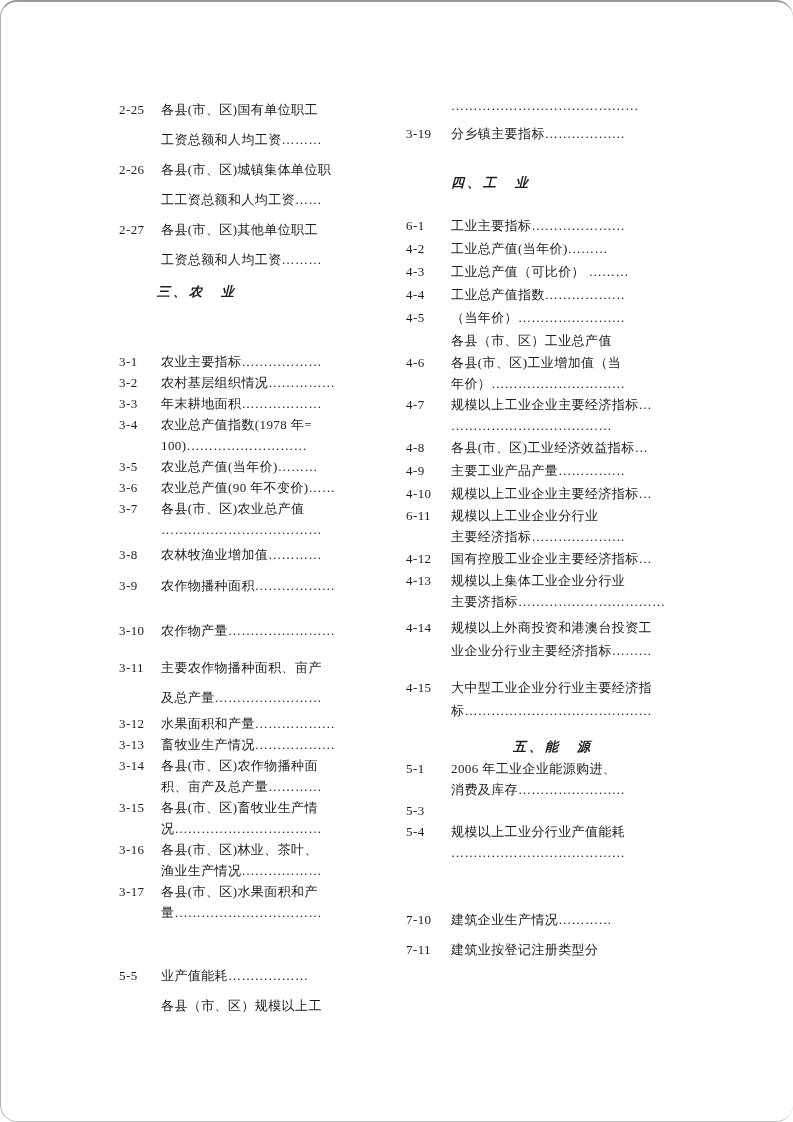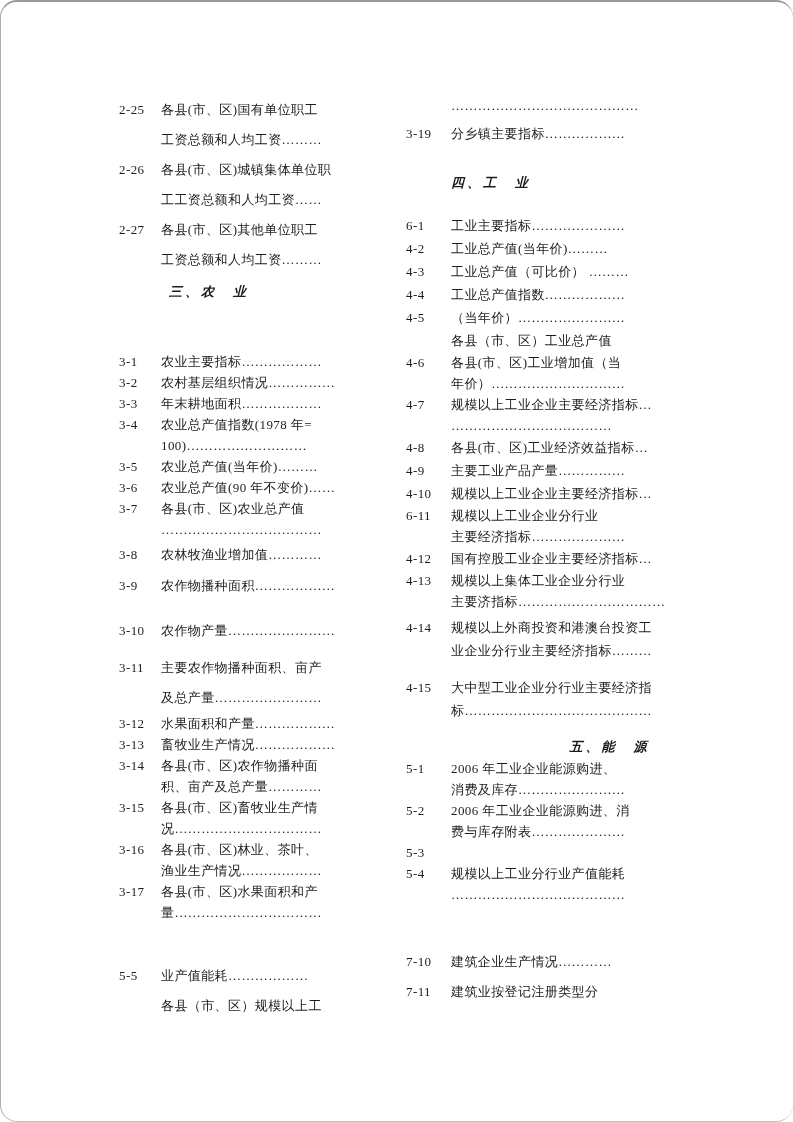--- a/index.html
+++ b/index.html
@@ -28,25 +28,25 @@
   .entry .line { line-height:21px; white-space:nowrap; letter-spacing:0.4px; }
   .entry .num  { letter-spacing:0.4px; }
 
   .entry.mid  .line, .entry.mid  .num { line-height:23px; }
   .entry.loose .line, .entry.loose .num { line-height:30px; }
 
   .heading {
     height:22px; line-height:22px;
     font-style:italic; font-weight:bold;
     letter-spacing:3px;
-    margin-left:50px;
+    margin-left:38px;
     white-space:nowrap;
   }
   .col-right .heading { margin-left:45px; }
-  .heading.center { margin-left:107px;text-align:center; }
+  .heading.center { margin-left:107px; }
 
   .gap { width:100%; }
 </style>
 </head>
 <body>
 
 <div class="page">
   <div class="col col-left">
       <div class="entry loose">
         <span class="num">2-25</span>
@@ -313,27 +313,20 @@
       <div class="gap" style="height: 14px;"></div>
       <div class="heading center">五、能　源</div>
       <div class="entry">
         <span class="num">5-1</span>
         <div class="txt">
           <div class="line">2006 年工业企业能源购进、</div>
           <div class="line">消费及库存……………………</div>
         </div>
       </div>
       <div class="entry">
-        <span class="num">5-2</span>
-        <div class="txt">
-          <div class="line">2006 年工业企业能源购进、消</div>
-          <div class="line">费与库存附表…………………</div>
-        </div>
-      </div>
-      <div class="entry">
         <span class="num">5-3</span>
       </div>
       <div class="entry">
         <span class="num">5-4</span>
         <div class="txt">
           <div class="line">规模以上工业分行业产值能耗</div>
           <div class="line">…………………………………</div>
         </div>
       </div>
       <div class="gap" style="height: 42px;"></div>

